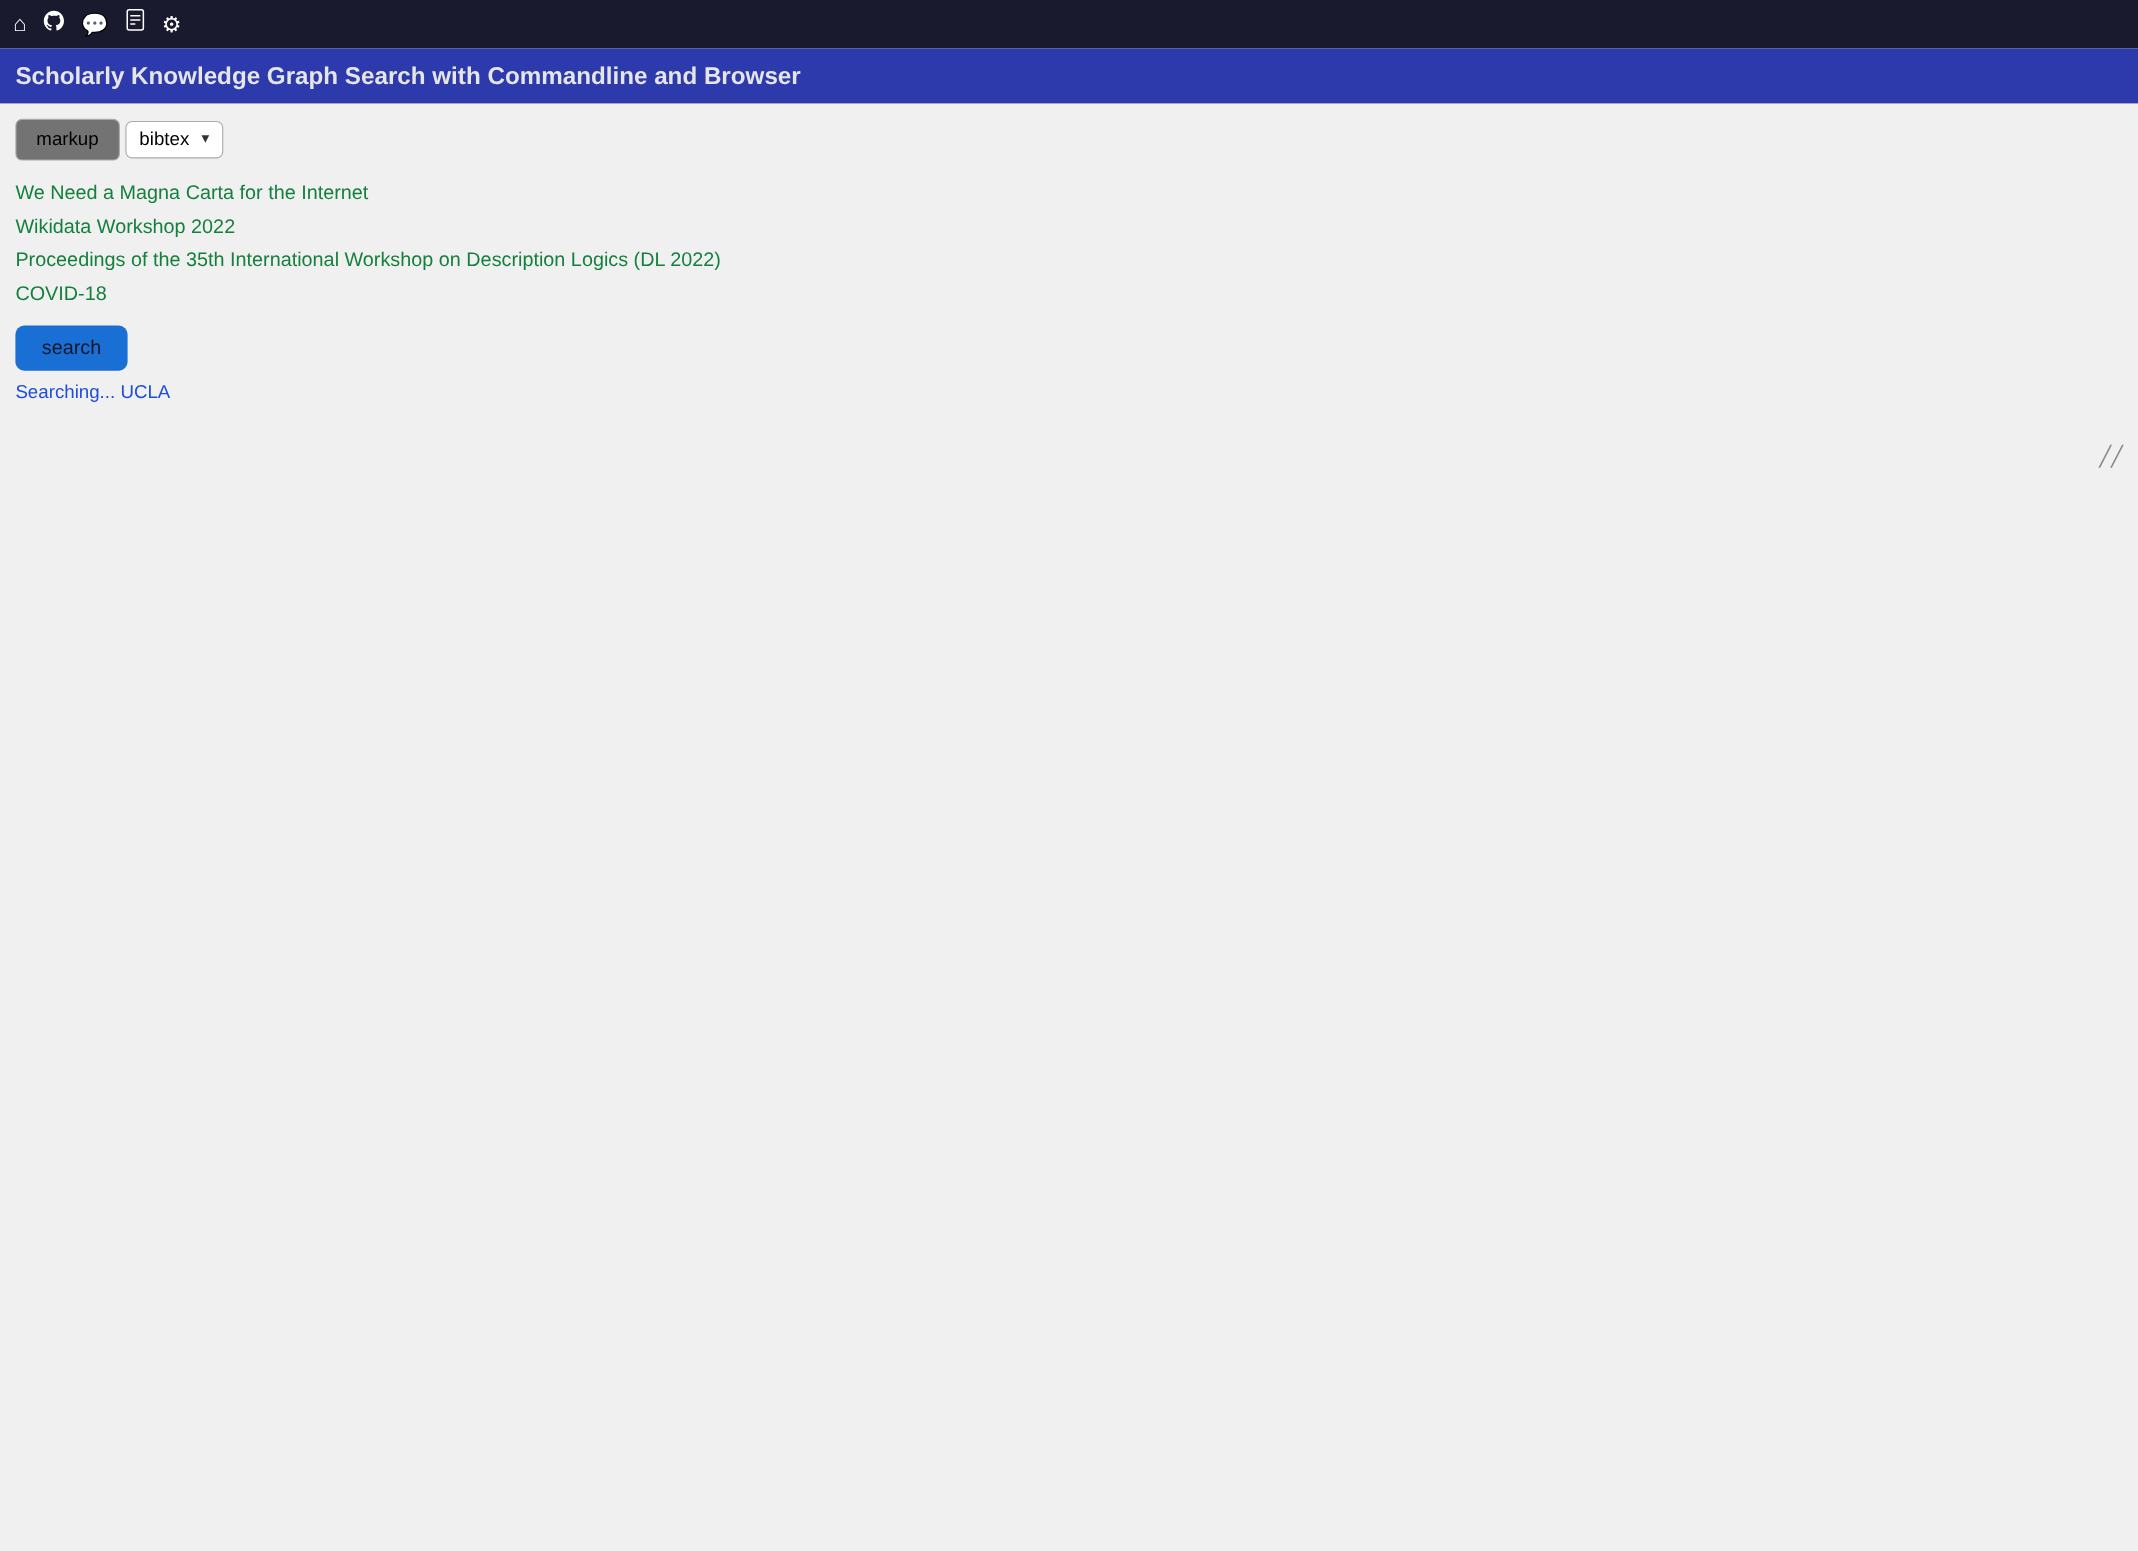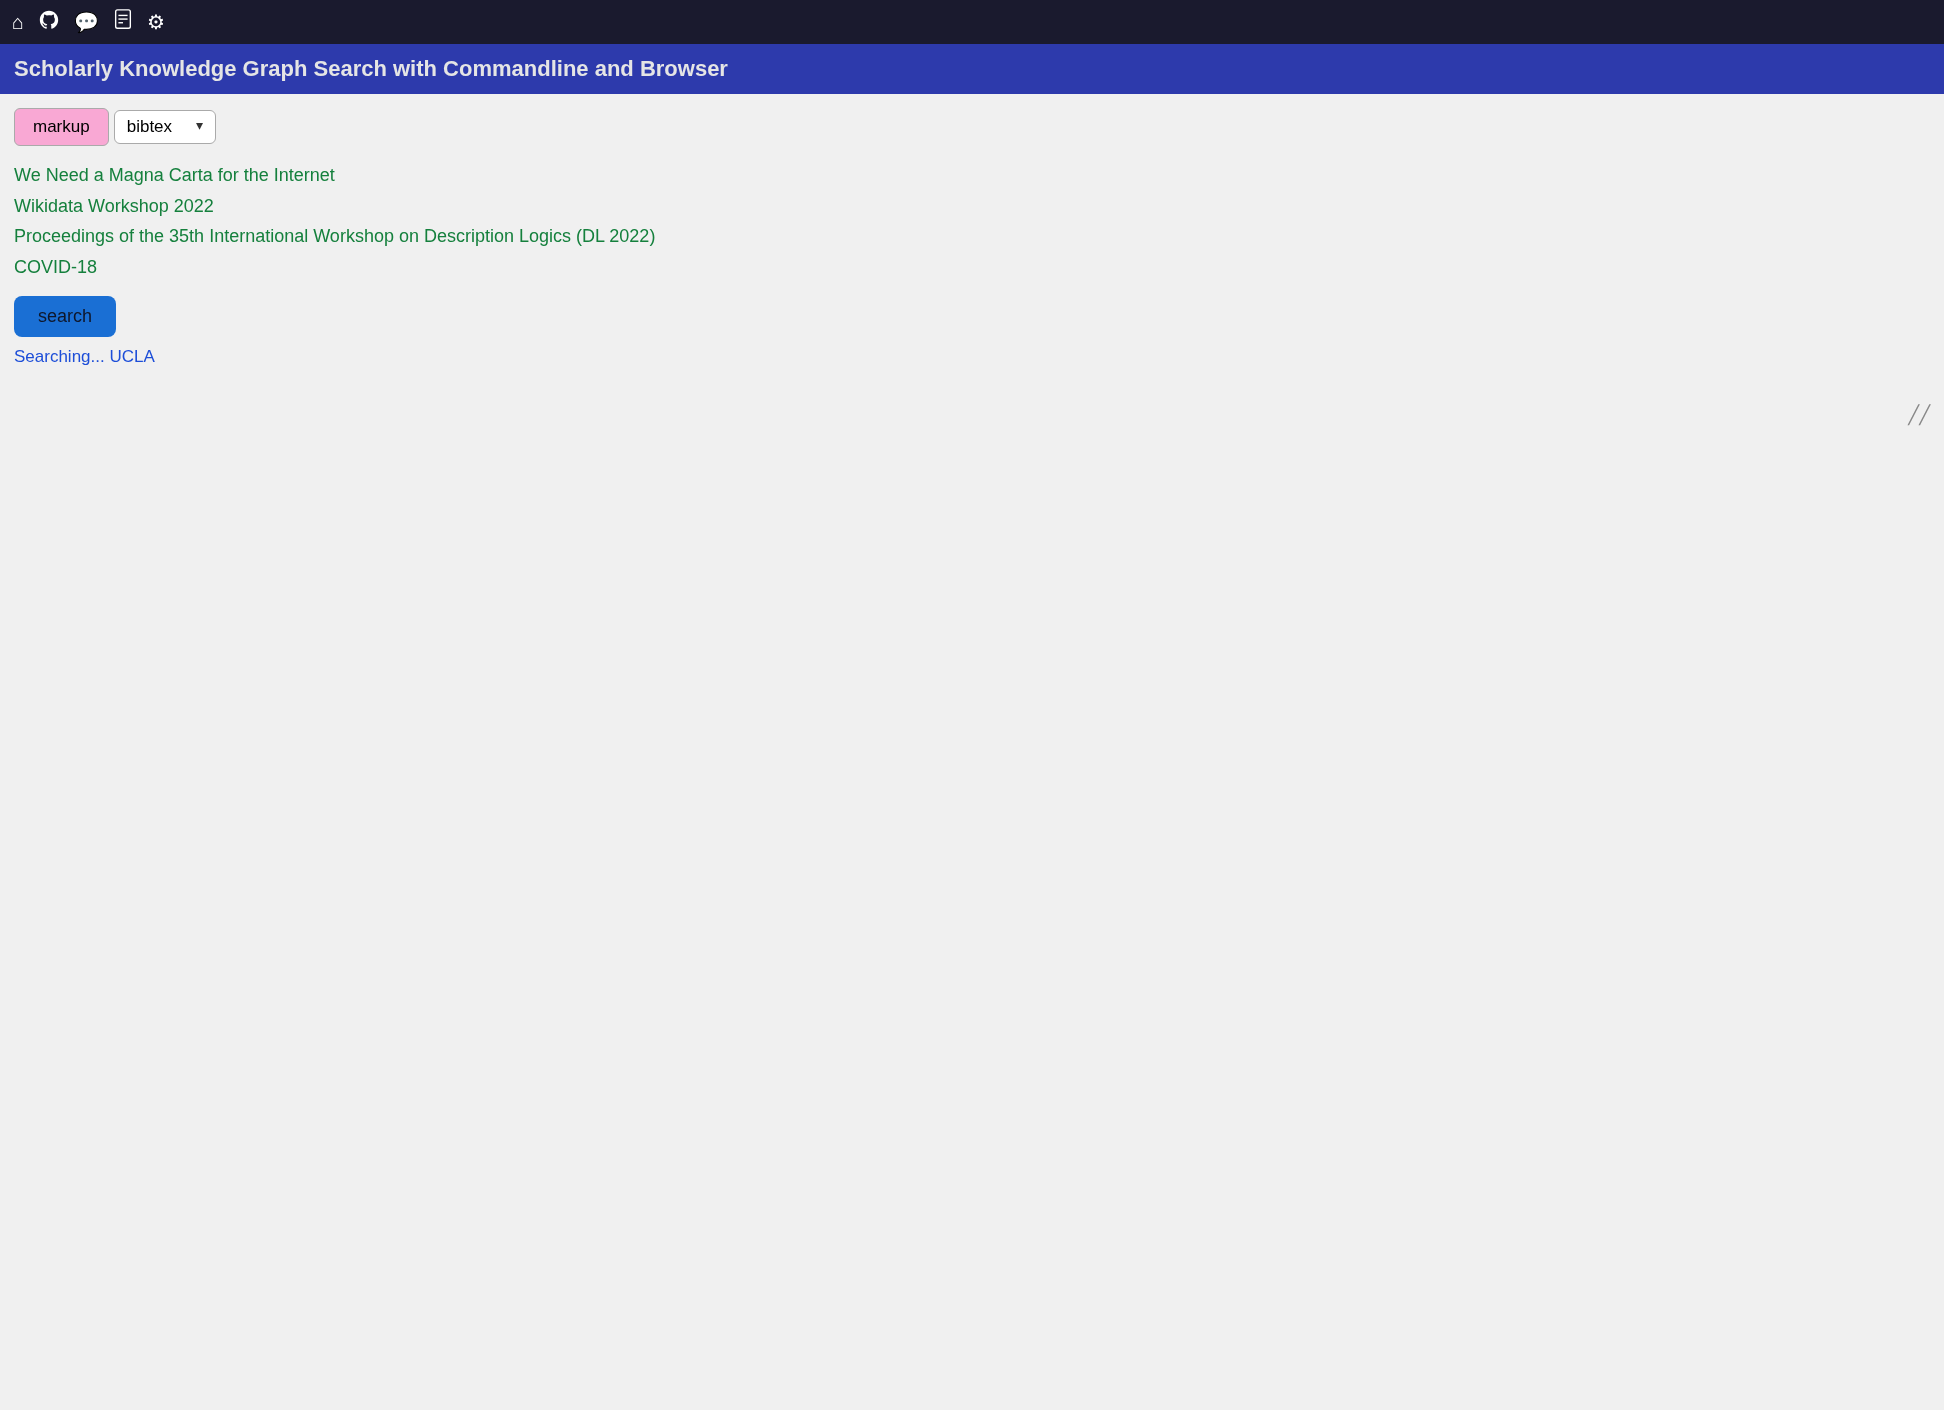--- a/index.html
+++ b/index.html
@@ -36,42 +36,42 @@
       padding: 12px 14px;
       font-size: 22px;
       font-weight: bold;
     }
 
     #main-content {
       padding: 14px 14px;
     }
 
     #markup-button {
-      background-color: #f9a8d4;
+      background-color: #737373;
       border: 1px solid #aaa;
       border-radius: 6px;
       padding: 8px 18px;
       font-size: 17px;
       cursor: pointer;
       margin-bottom: 12px;
       display: inline-block;
       text-align: center;
     }
 
     #bibtex-select-wrapper {
       display: inline-flex;
       align-items: flex-start;
       background-color: white;
       border: 1px solid #aaa;
       border-radius: 6px;
       padding: 6px 12px;
       font-size: 17px;
       cursor: pointer;
       margin-bottom: 16px;
-      gap: 24px;
+      gap: 11px;
     }
 
     .chevron-down {
       font-size: 14px;
       color: #333;
     }
 
     #topics-list {
       margin-bottom: 14px;
     }

